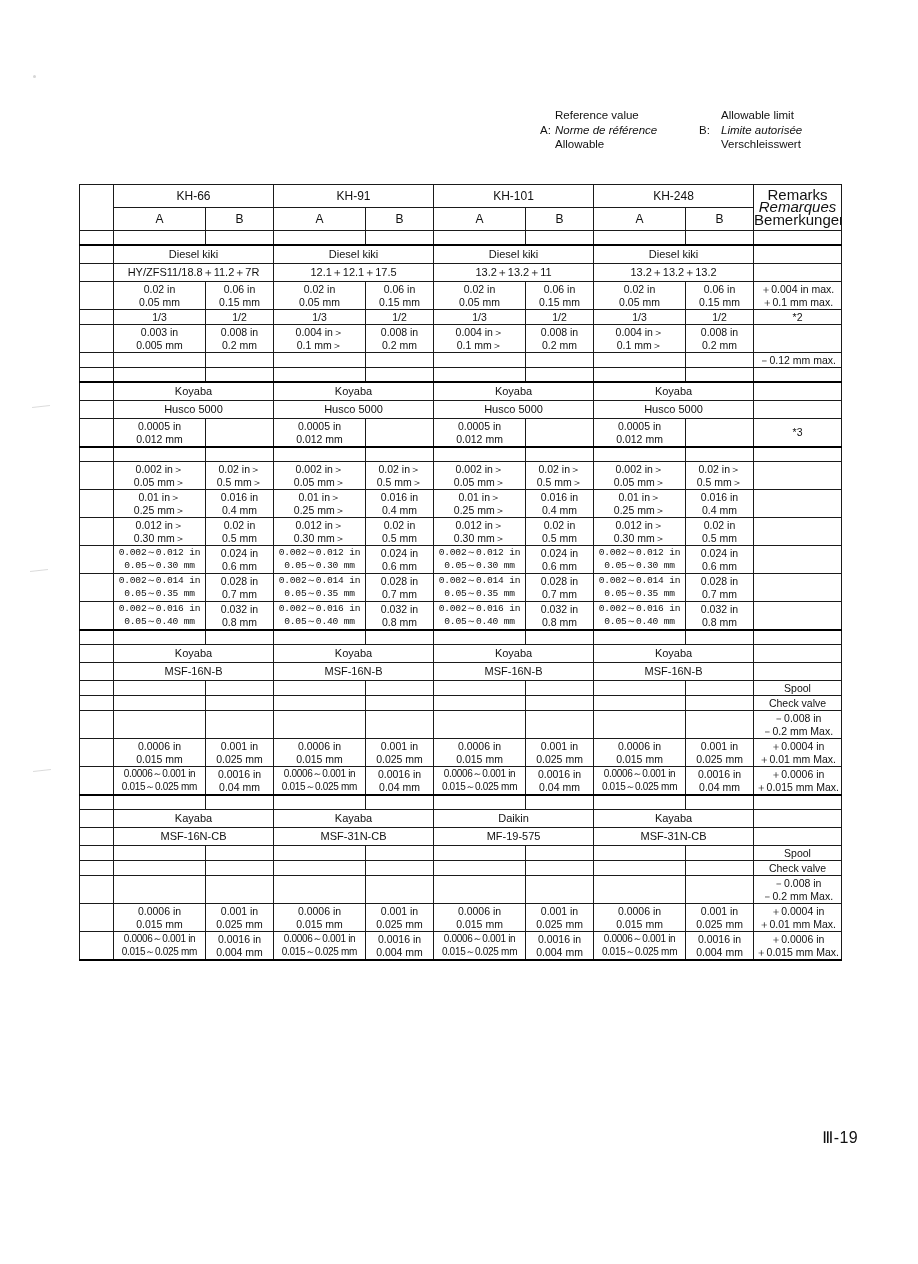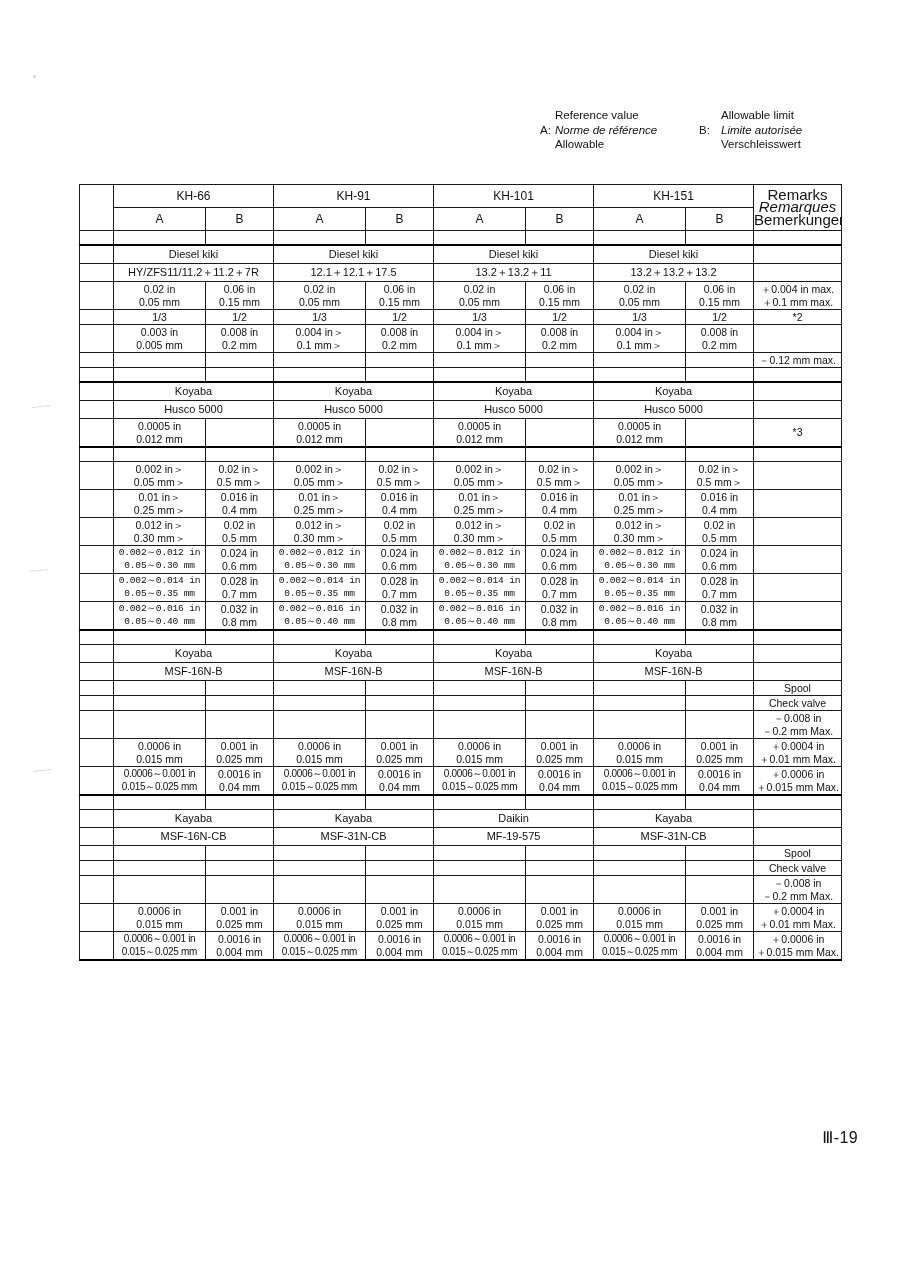--- a/index.html
+++ b/index.html
@@ -151,21 +151,21 @@
       <col class="c-a">
         <col class="c-b">
       <col class="c-rem">
     </colgroup>
     <tbody id="tbody">
         <tr>
           <td class="lab" rowspan="2"></td>
           <td class="hd-group" colspan="2">KH-66</td>
           <td class="hd-group" colspan="2">KH-91</td>
           <td class="hd-group" colspan="2">KH-101</td>
-          <td class="hd-group" colspan="2">KH-151</td>
+          <td class="hd-group" colspan="2">KH-248</td>
           <td class="remarks-head" rowspan="2"><span>Remarks</span><span class="lead it">Remarques</span><span class="lead">Bemerkungen</span></td>
         </tr>
         <tr>
           <td class="hd-ab">A</td>
           <td class="hd-ab">B</td>
           <td class="hd-ab">A</td>
           <td class="hd-ab">B</td>
           <td class="hd-ab">A</td>
           <td class="hd-ab">B</td>
           <td class="hd-ab">A</td>
@@ -186,21 +186,21 @@
         <tr>
           <td class="lab maker"></td>
           <td class="maker" colspan="2">Diesel kiki</td>
           <td class="maker" colspan="2">Diesel kiki</td>
           <td class="maker" colspan="2">Diesel kiki</td>
           <td class="maker" colspan="2">Diesel kiki</td>
           <td class="maker"></td>
         </tr>
         <tr>
           <td class="lab model"></td>
-          <td class="model" colspan="2">HY/ZFS11/11.2＋11.2＋7R</td>
+          <td class="model" colspan="2">HY/ZFS11/18.8＋11.2＋7R</td>
           <td class="model" colspan="2">12.1＋12.1＋17.5</td>
           <td class="model" colspan="2">13.2＋13.2＋11</td>
           <td class="model" colspan="2">13.2＋13.2＋13.2</td>
           <td class="model"></td>
         </tr>
         <tr>
           <td class="lab r2"></td>
           <td class="r2 val "><span>0.02 in</span><span class="lead">0.05 mm</span></td>
           <td class="r2 val "><span>0.06 in</span><span class="lead">0.15 mm</span></td>
           <td class="r2 val "><span>0.02 in</span><span class="lead">0.05 mm</span></td>

